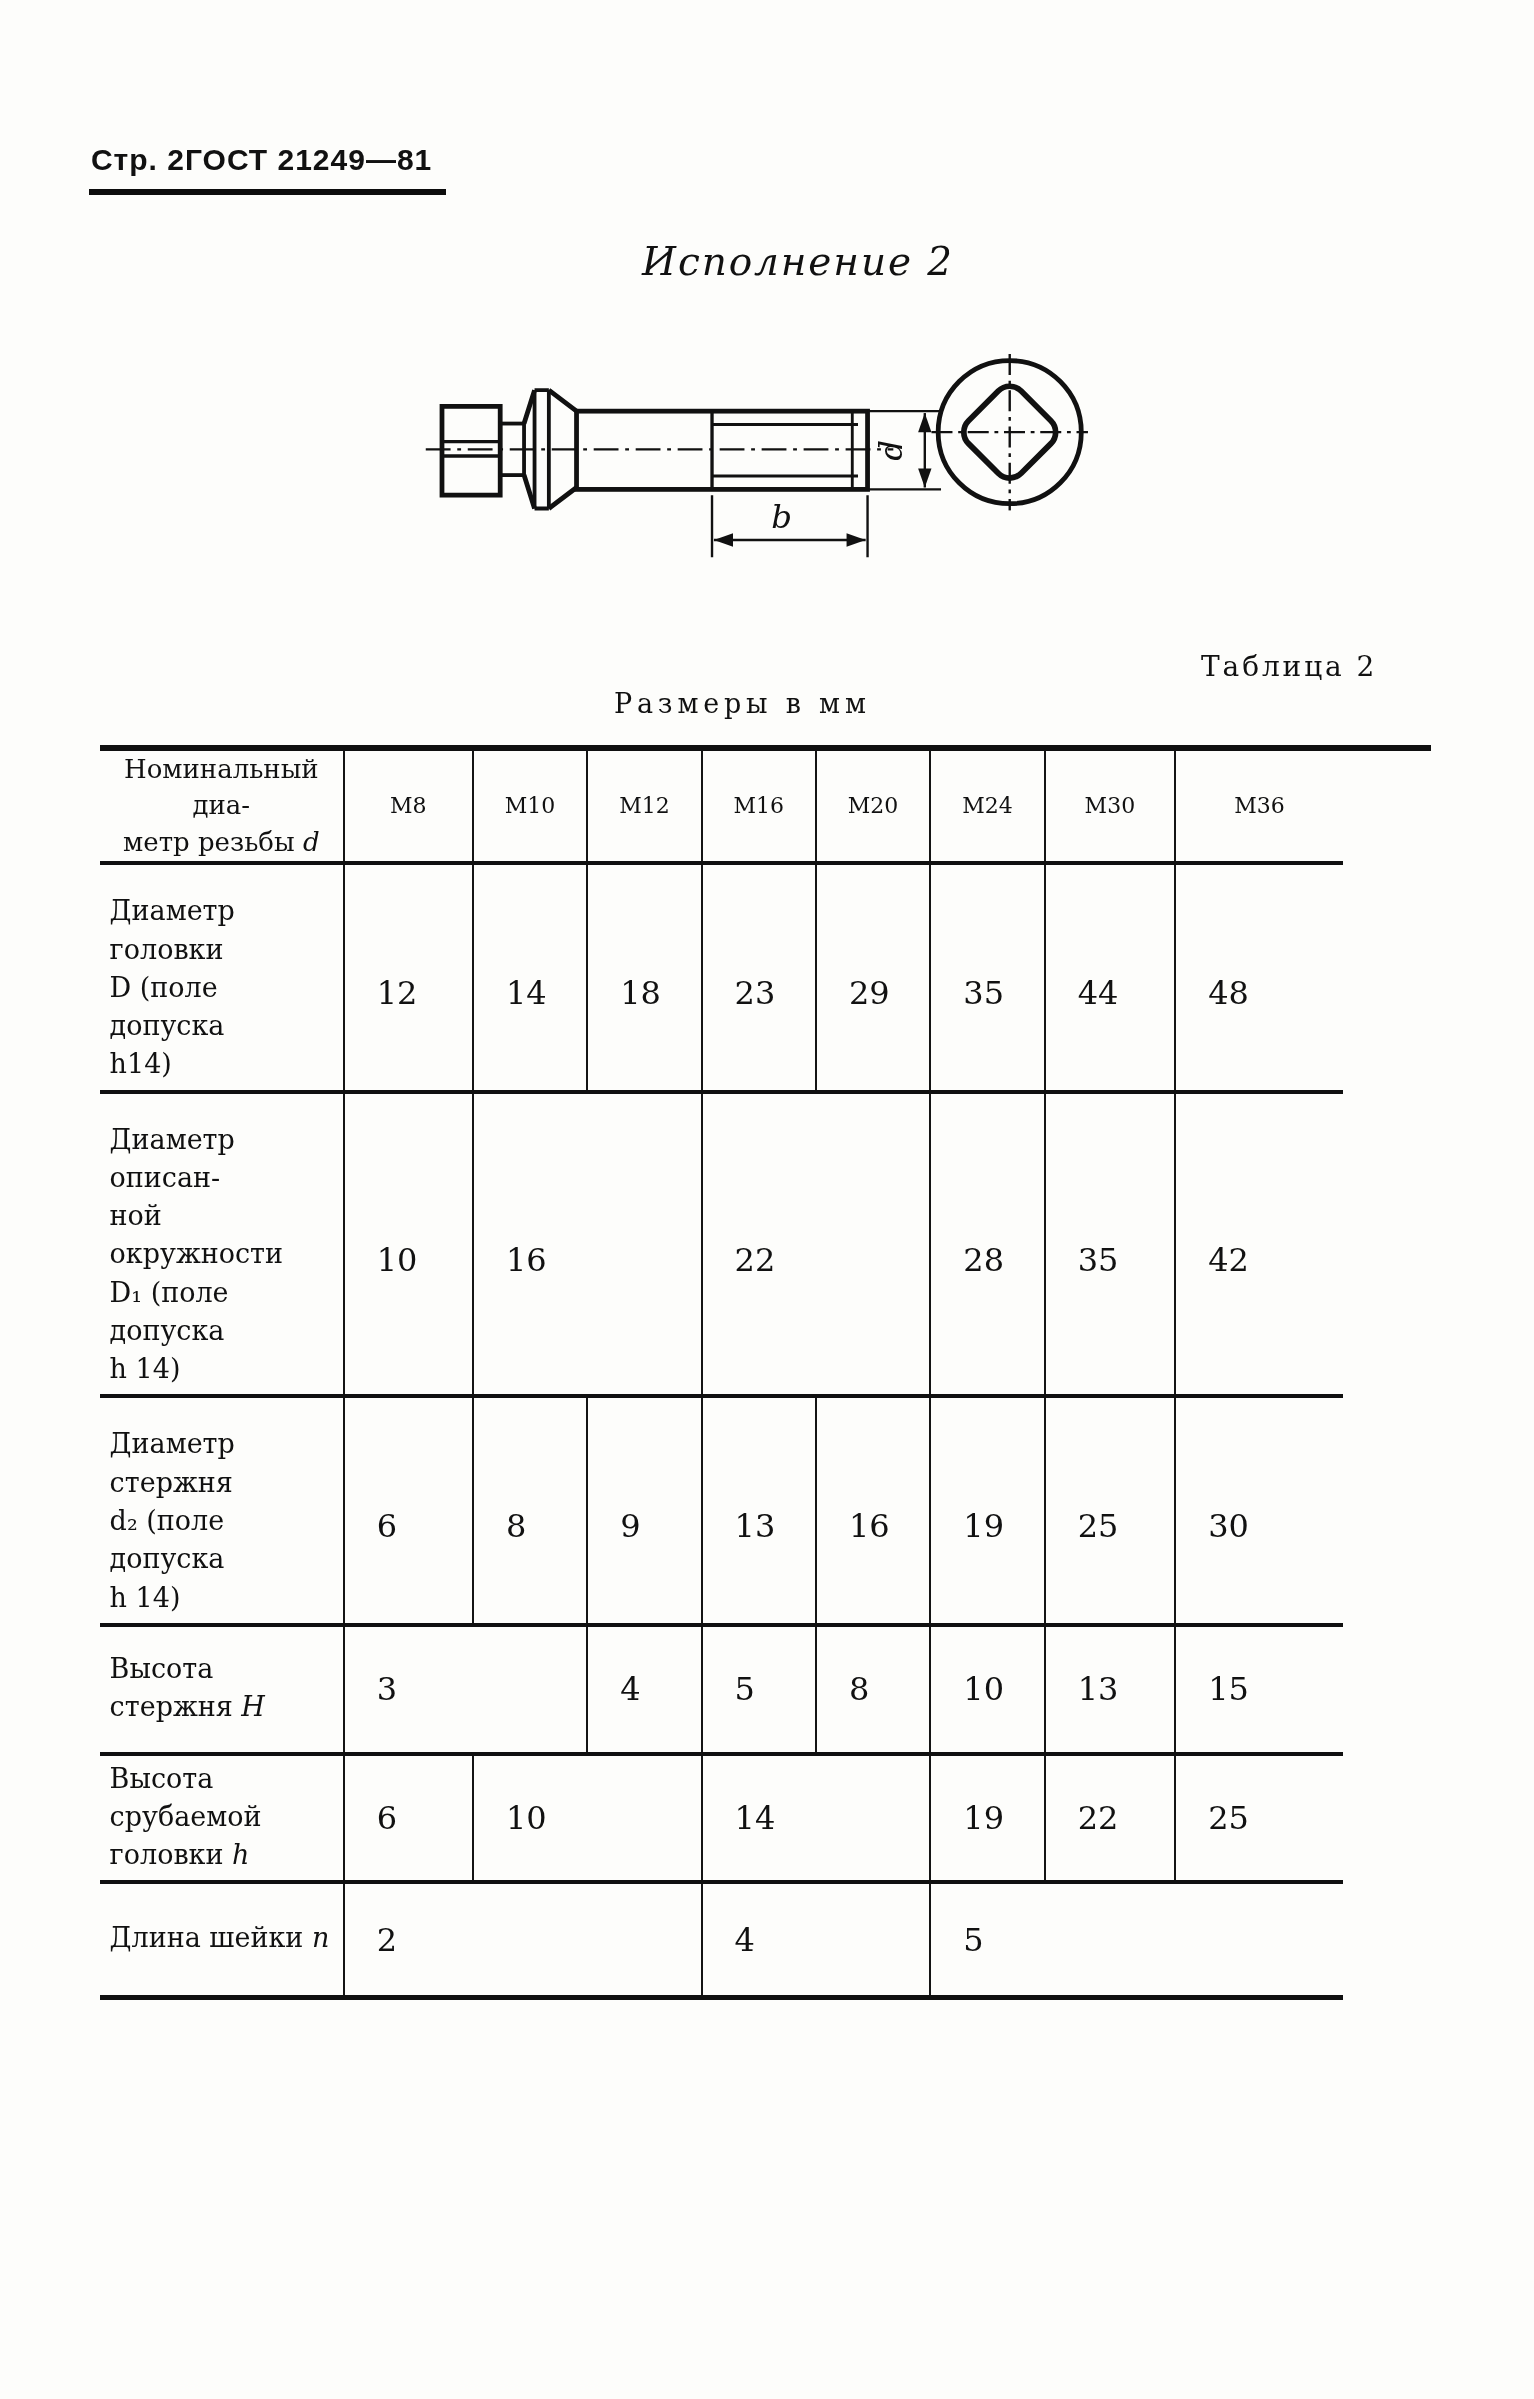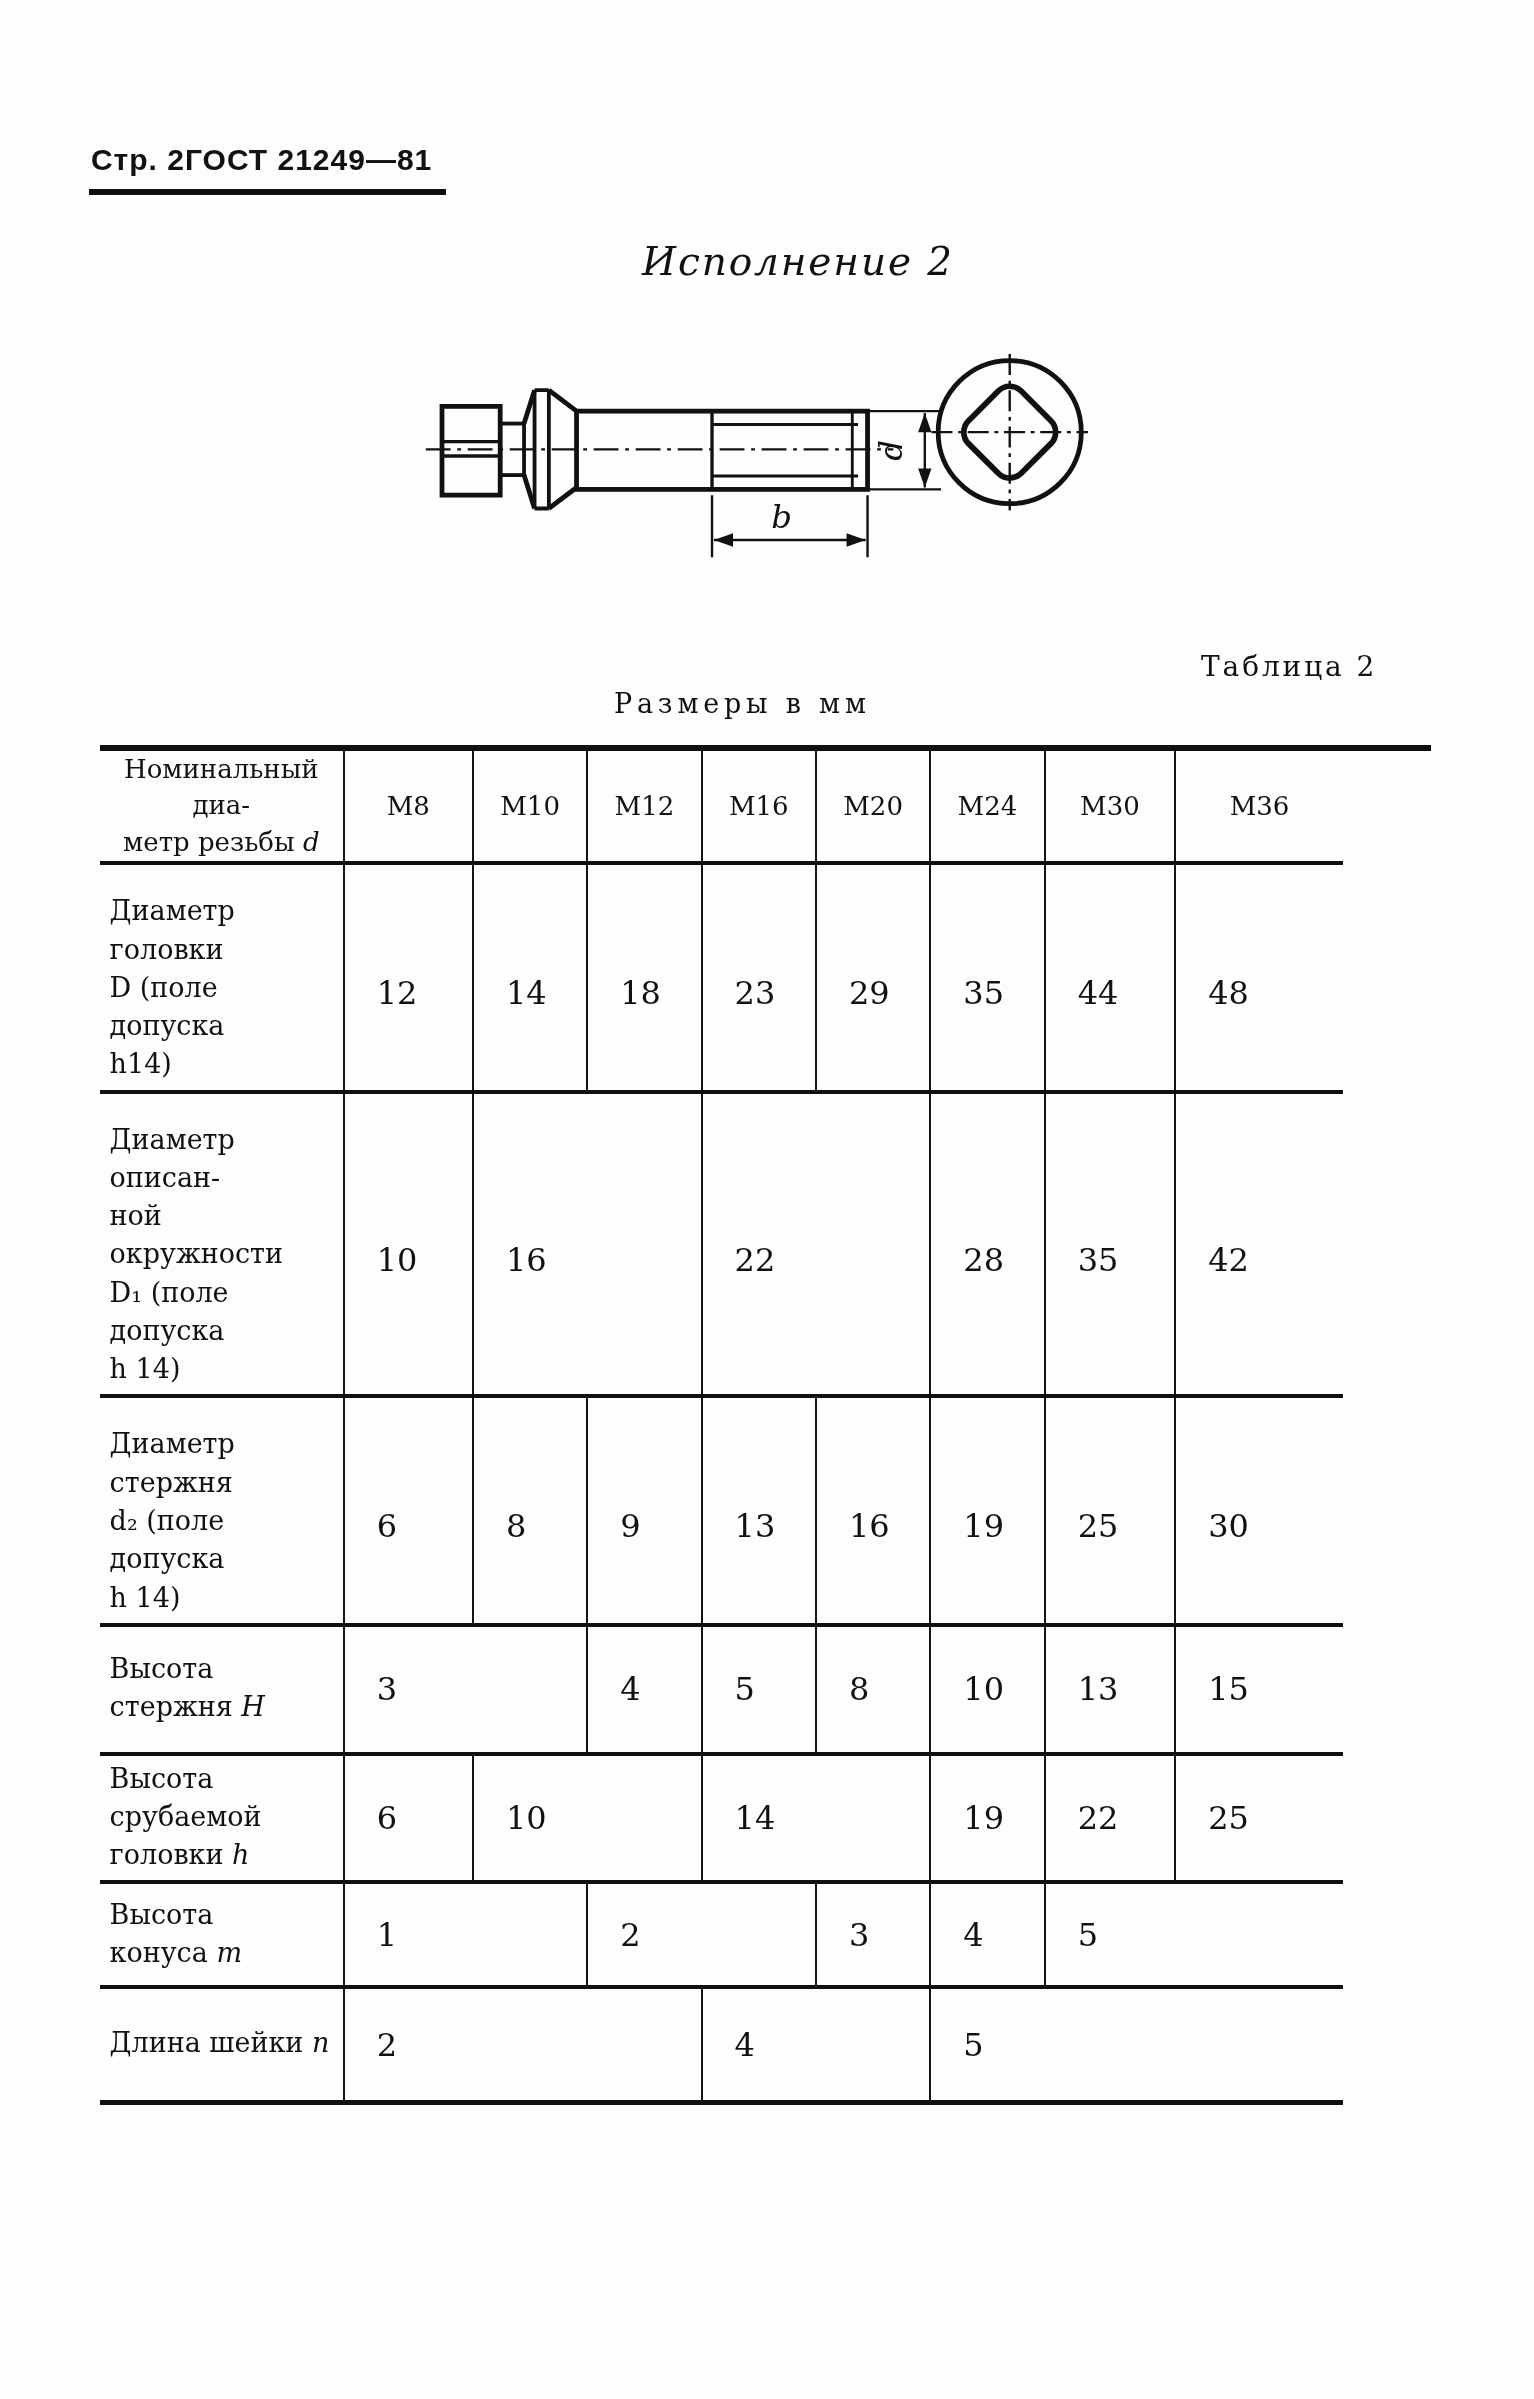--- a/index.html
+++ b/index.html
@@ -56,21 +56,21 @@
     border-bottom:5.7px solid #101010;
     table-layout:fixed;
   }
   tr.head-row{height:111px;border-bottom:4.8px solid #101010;}
   tbody tr{border-top:4.8px solid #101010;}
   th.lblh{
     font-weight:normal;font-size:26px;line-height:1.4;
     text-align:center;vertical-align:middle;white-space:pre-line;
   }
   th.mcol{
-    font-weight:normal;font-size:26px;
+    font-weight:normal;font-size:22px;
     border-left:2.9px solid #141414;text-align:center;vertical-align:middle;
   }
   td.lbl{
     font-size:27px;line-height:1.42;text-align:left;
     padding:27px 5.7px 5.7px 9.6px;white-space:pre-line;vertical-align:top;
   }
   tr.short td.lbl{vertical-align:middle;padding-top:3.8px;}
   td.val{
     font-size:32px;text-align:left;vertical-align:middle;
     border-left:2.9px solid #141414;
@@ -214,28 +214,20 @@
         <tr class="short" style="height: 120px;">
           <td class="lbl"><span>Высота срубаемой
 головки</span><i class="var">&nbsp;h</i></td>
           <td class="val">6</td>
           <td class="val" colspan="2">10</td>
           <td class="val" colspan="2">14</td>
           <td class="val">19</td>
           <td class="val">22</td>
           <td class="val">25</td>
         </tr>
-        <tr class="short" style="height: 105px;">
-          <td class="lbl"><span>Высота конуса</span><i class="var">&nbsp;m</i></td>
-          <td class="val" colspan="2">1</td>
-          <td class="val" colspan="2">2</td>
-          <td class="val">3</td>
-          <td class="val">4</td>
-          <td class="val" colspan="2">5</td>
-        </tr>
         <tr class="short" style="height: 115px;">
           <td class="lbl"><span>Длина шейки</span><i class="var">&nbsp;n</i></td>
           <td class="val" colspan="3">2</td>
           <td class="val" colspan="2">4</td>
           <td class="val" colspan="3">5</td>
         </tr>
       </tbody>
   </table>
 
 </div>

